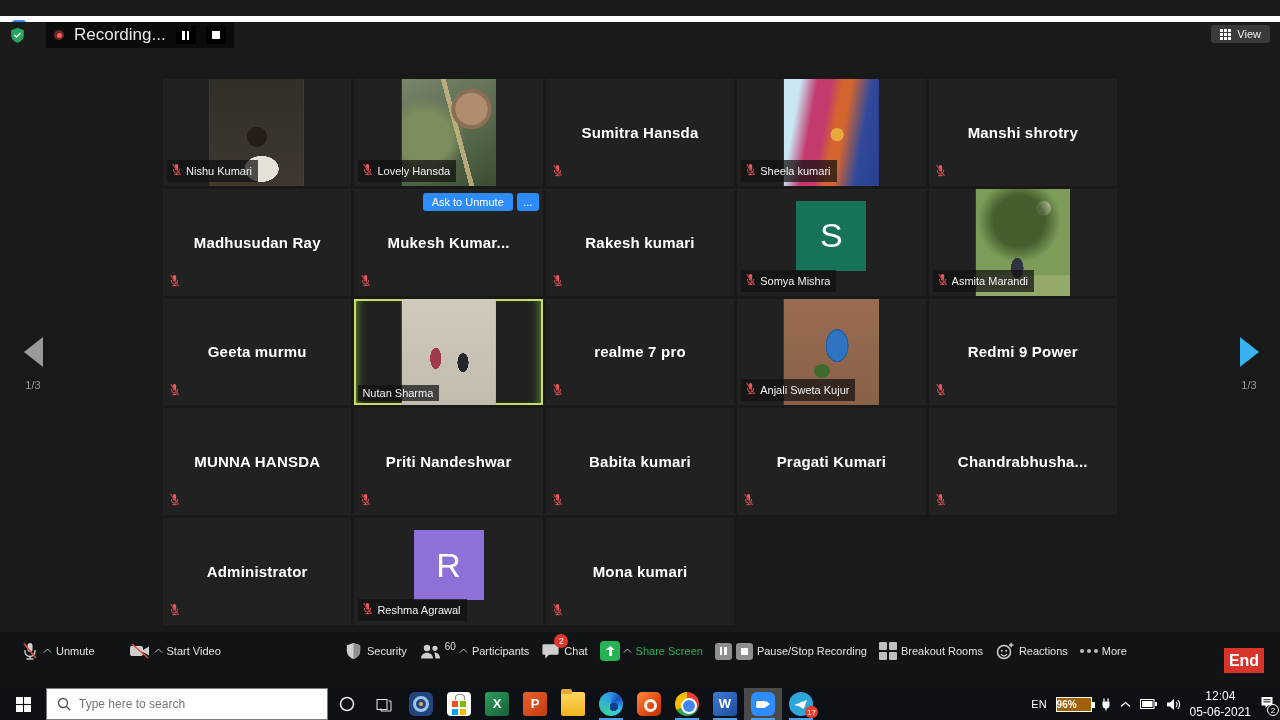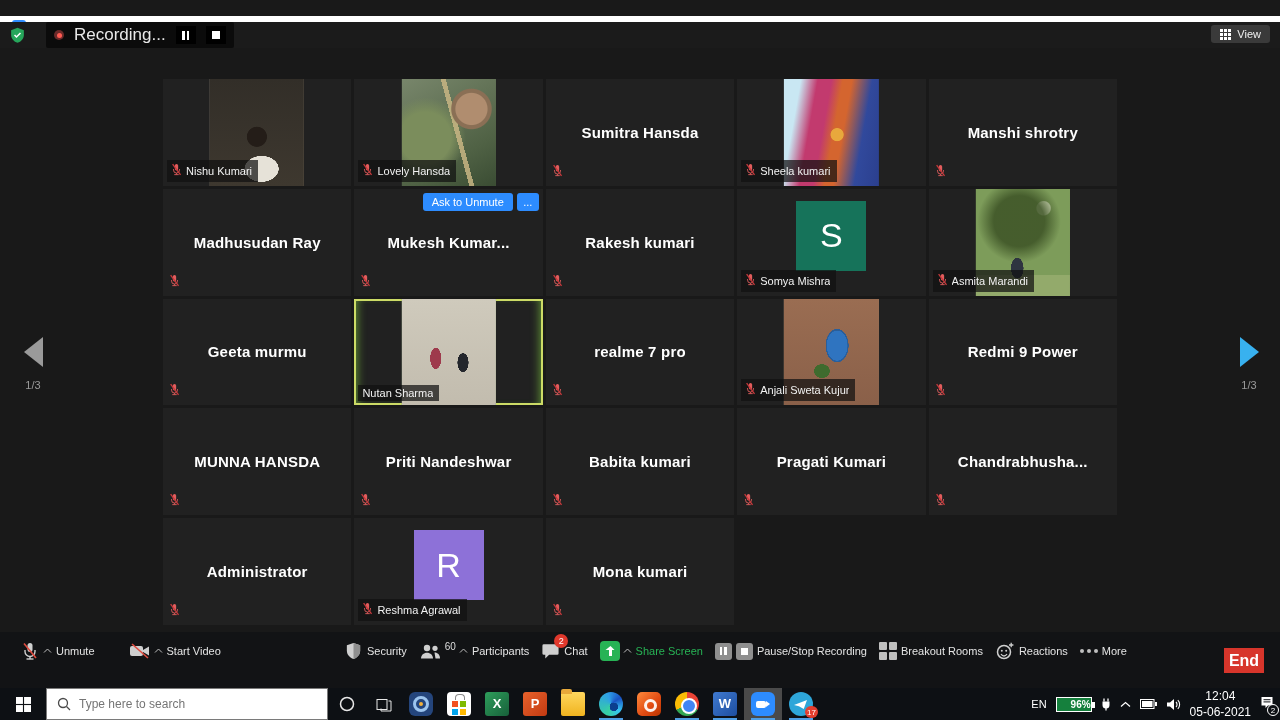--- a/index.html
+++ b/index.html
@@ -164,21 +164,21 @@
   .ic-chrome { border-radius:50%;
     background:conic-gradient(#ea4335 0 120deg, #34a853 120deg 240deg, #fbbc05 240deg 360deg); }
   .ic-chrome::before { content:""; position:absolute; left:6px; top:6px; width:12px; height:12px; background:#4285f4; border:2.5px solid #fff; border-radius:50%; }
   .ic-zoom { background:#2d8cff; border-radius:6px; }
   .ic-zoom::before { content:""; position:absolute; left:4.5px; top:8.5px; width:10px; height:7px; background:#fff; border-radius:2px; }
   .ic-zoom::after { content:""; position:absolute; left:15px; top:9px; border:3px solid transparent; border-right:4.5px solid #fff; transform:rotate(180deg); }
   .ic-telegram { background:#2ea6d9; border-radius:50%; }
   .ic-telegram::before { content:""; position:absolute; left:5px; top:8px; width:13px; height:9px; background:#fff; clip-path:polygon(0 55%,100% 0,75% 100%,38% 70%); }
   .tray { margin-left:auto; display:flex; align-items:center; gap:9px; padding-right:6px; }
   .tray-lang { color:#fff; font-size:11px; }
-  .batt-pill { width:36px; height:15px; border:1px solid #fff; background:#15803d; display:flex; align-items:center; justify-content:flex-end; position:relative; }
+  .batt-pill { width:36px; height:15px; border:1px solid #fff; background:#a16207; display:flex; align-items:center; justify-content:flex-start; position:relative; }
   .batt-pill::after { content:""; position:absolute; right:-4px; top:4px; width:3px; height:6px; background:#fff; }
   .batt-pill span { color:#fff; font-size:10px; font-weight:bold; }
   .tray-ic { display:flex; align-items:center; }
   .clock { color:#fff; font-size:12px; text-align:center; line-height:1.35; }
   .notif-wrap { position:relative; }
   .notif-badge { position:absolute; right:-5px; bottom:-3px; width:12px; height:12px; border-radius:50%; background:#0d1014; border:1px solid #fff; color:#fff; font-size:8px; display:flex; align-items:center; justify-content:center; }
 </style>
 </head>
 <body>
 

